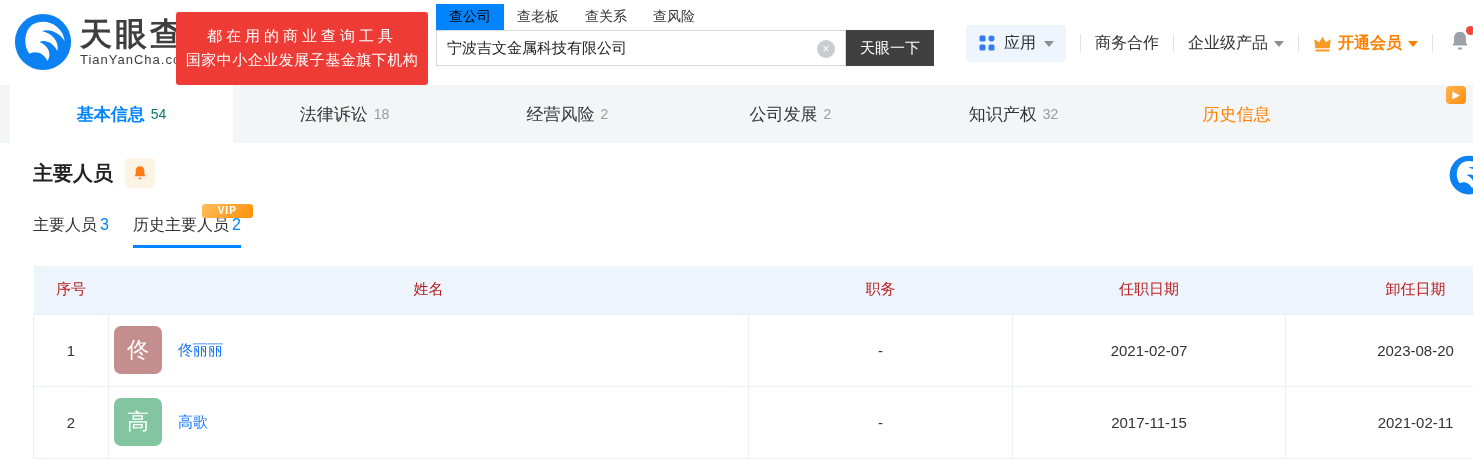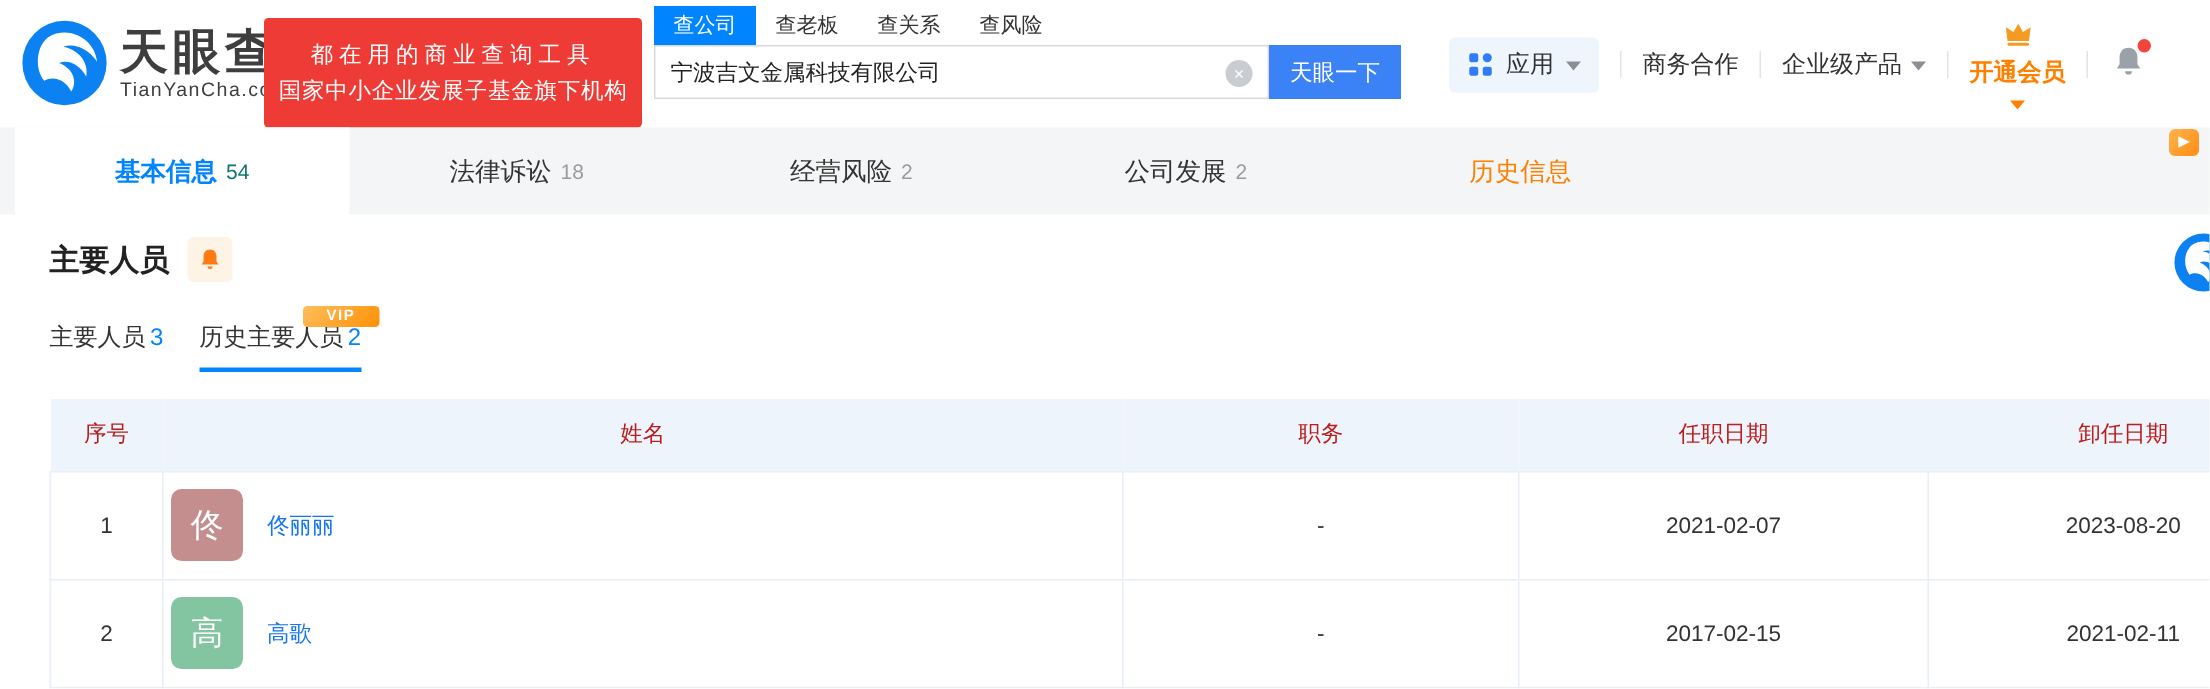--- a/index.html
+++ b/index.html
@@ -15,40 +15,40 @@
   .logo-domain { font-size:13px; color:#3e3e3e; letter-spacing:1px; margin-top:1px; }
 
   .slogan { position:absolute; left:176px; top:12px; width:252px; height:73px; border-radius:3px;
             color:#fff; display:flex; flex-direction:column; justify-content:center; align-items:center; gap:5px; }
   .slogan-l1 { font-size:15px; letter-spacing:4px; }
   .slogan-l2 { font-size:15px; letter-spacing:0.5px; }
 
   .search { position:absolute; left:436px; top:4px; }
   .stabs { display:flex; font-size:14px; }
   .stab { padding:4px 13px; cursor:pointer; color:#333; }
-  .stab.active { background:#0084ff; color:#ffffff; }
+  .stab.active { background:#0084ff; color:#000000; }
   .srow { display:flex; }
   .sinput { position:relative; width:410px; height:36px; border:1px solid #d9d9d9; background:#fff;
             display:flex; align-items:center; }
   .sinput input { border:none; outline:none; width:100%; height:100%; font-size:15px; color:#222;
                   padding:0 38px 0 10px; font-family:inherit; background:transparent; }
   .clear-btn { position:absolute; right:10px; top:9px; width:18px; height:18px; border-radius:50%;
                background:#c9ccd1; color:#fff; font-size:12px; line-height:18px; text-align:center; cursor:pointer; }
-  .go-btn { width:88px; height:36px; background:#3b82f6; color:#fff; border:none; font-size:15px;
+  .go-btn { width:88px; height:36px; background:#404040; color:#fff; border:none; font-size:15px;
             cursor:pointer; font-family:inherit; }
 
   .topnav { position:absolute; left:966px; top:22px; height:42px; display:flex; align-items:center; font-size:16px; }
   .apps { display:flex; align-items:center; gap:8px; background:#eef5fd; border-radius:4px;
           padding:8px 12px; cursor:pointer; }
   .caret { width:0; height:0; border-left:5px solid transparent; border-right:5px solid transparent;
            border-top:6px solid #8a8f96; margin-top:2px; }
   .caret.orange { border-top-color:#ff8000; }
   .navdiv { width:1px; height:18px; background:#e4e4e4; margin:0 14px; }
   .navlink { cursor:pointer; display:flex; align-items:center; gap:6px; }
-  .vip-link { color:#ff8000; font-weight:bold; display:flex; align-items:center; gap:6px; cursor:pointer;flex-direction:column; }
+  .vip-link { color:#ff8000; font-weight:bold; display:flex; align-items:center; gap:6px; cursor:pointer; }
   .bell-wrap { position:relative; cursor:pointer; margin-left:2px; }
   .red-dot { position:absolute; right:-4px; top:-4px; width:9px; height:9px; border-radius:50%; background:#f4453d; }
 
   
   .ptabs { position:relative; height:58px; background:#f4f5f6; display:flex; padding-left:10px; width:1600px; }
   .ptab { width:223px; display:flex; align-items:center; justify-content:center; gap:6px;
           font-size:17px; color:#333; cursor:pointer; }
   .ptab .cnt { font-size:14px; color:#9b9b9b; }
   .ptab.active { background:#fff; color:#0084ff; font-weight:bold; }
   .ptab.active .cnt { color:#0f766e; font-weight:normal; }
@@ -170,20 +170,24 @@
     <span>法律诉讼</span>
     <span class="cnt">18</span>
   </div>
   <div class="ptab">
     <span>经营风险</span>
     <span class="cnt">2</span>
   </div>
   <div class="ptab">
     <span>公司发展</span>
     <span class="cnt">2</span>
+  </div>
+  <div class="ptab">
+    <span>知识产权</span>
+    <span class="cnt">32</span>
   </div>
   <div class="ptab hot">
     <span>历史信息</span>
   </div>
   <div class="corner-badge">▶</div>
 </div>
 
 <div class="content">
 
   <div class="sec-head">
@@ -239,21 +243,21 @@
       </tr>
       <tr>
         <td>2</td>
         <td class="name-cell">
           <div class="name-inner">
             <div class="avatar" style="background: rgb(130, 197, 160);">高</div>
             <a class="plink">高歌</a>
           </div>
         </td>
         <td>-</td>
-        <td>2017-02-15</td>
+        <td>2017-11-15</td>
         <td>2021-02-11</td>
       </tr>
     </tbody>
   </table>
 </div>
 
 <div class="float-logo">
   <svg viewBox="0 0 64 64">
     <circle cx="32" cy="32" r="31" fill="#0c82f2"></circle>
     <path d="M20 13 C35 4 54 14 56 31 C50 22 40 17 31 20 C42 22 50 31 48 42 C43 33 35 29 28 32 C38 36 42 45 37 53 C33 45 25 41 17 45 C10 36 11 20 20 13 Z" fill="#ffffff"></path>

